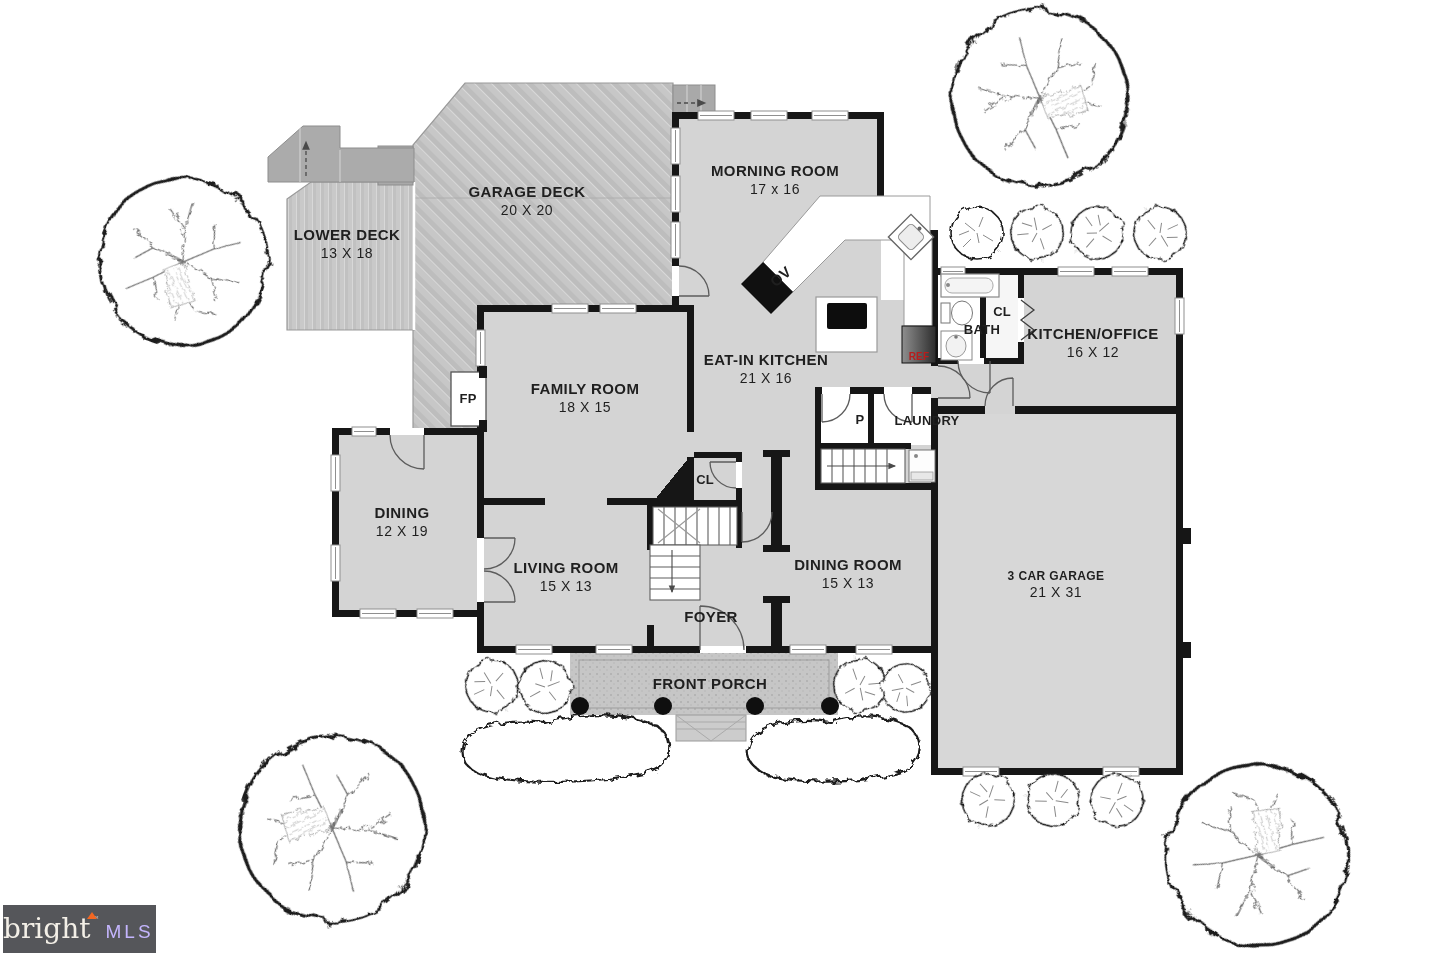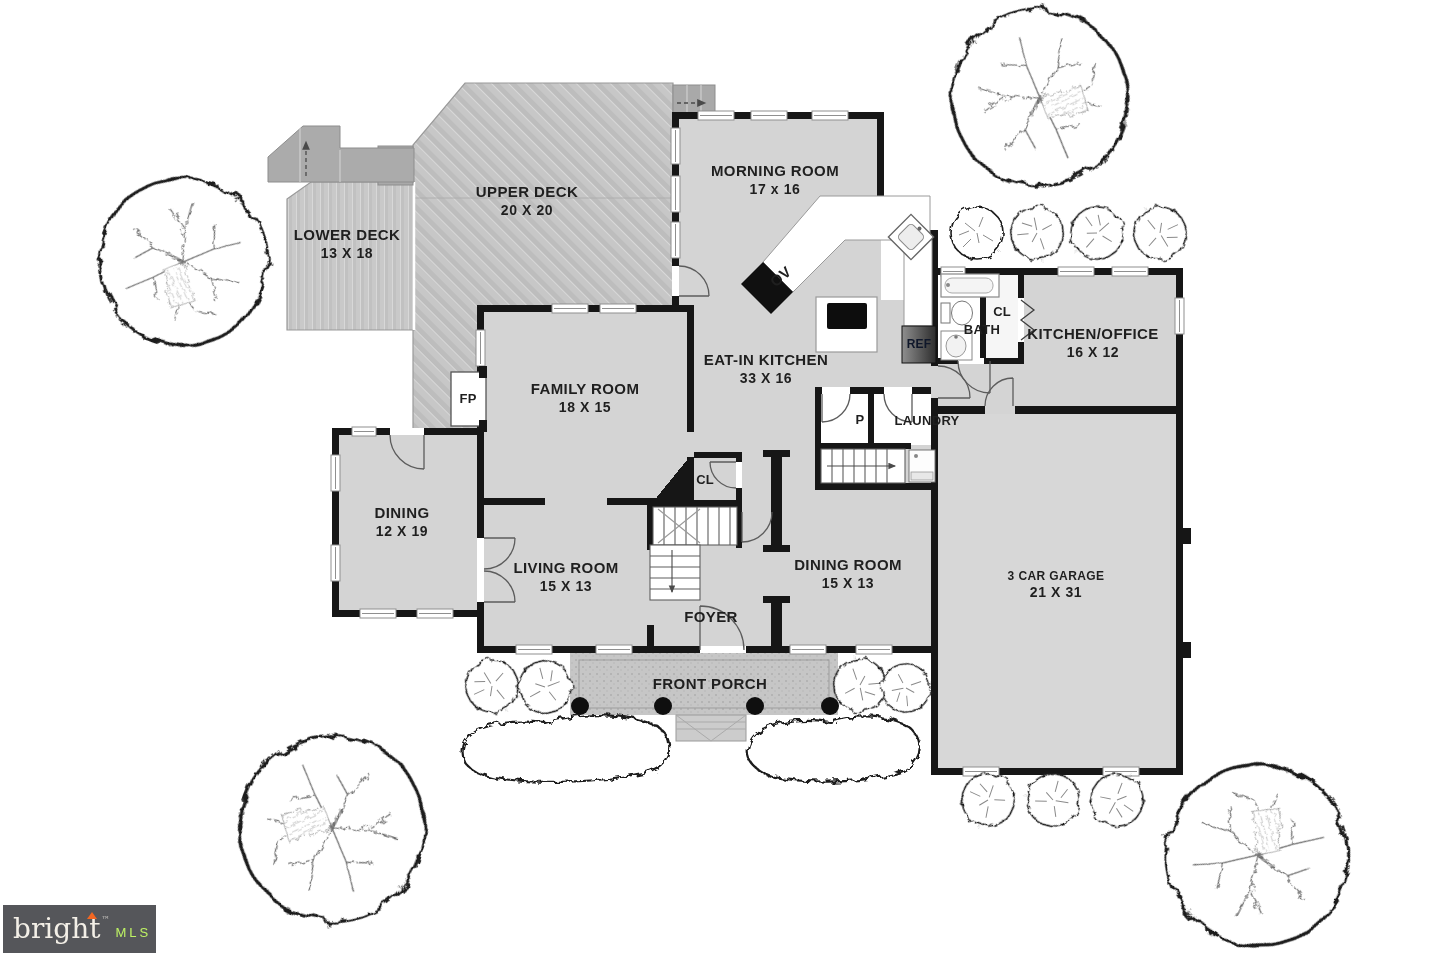--- a/index.html
+++ b/index.html
@@ -2,31 +2,31 @@
 <html><head>
 <meta charset="utf-8">
 <style>
   html,body{margin:0;padding:0;background:#fff;}
   .canvas{position:relative;width:1440px;height:959px;background:#ffffff;overflow:hidden;
           font-family:"Liberation Sans",sans-serif;}
   svg{position:absolute;left:0;top:0;}
   .lbl{position:absolute;transform:translate(-50%,-50%);text-align:center;white-space:nowrap;
        color:#1f1f1f;line-height:1.25;}
   .lbl .name{font-weight:700;font-size:15px;letter-spacing:.4px;}
-  .lbl .dims{font-weight:700;font-size:14px;letter-spacing:.6px;}
+  .lbl .dims{font-weight:400;font-size:14px;letter-spacing:.6px;}
   .lbl.big .name{font-size:12px;}
   .lbl.sm{font-weight:700;font-size:13px;letter-spacing:.3px;padding-left:24px;}
   .lbl.fix{font-weight:700;font-size:13px;letter-spacing:.2px;}
   .lbl.ov{transform:translate(-50%,-50%) rotate(-40deg);font-size:15px;}
-  .lbl.ref{color:#0f172a;font-size:12px;}
+  .lbl.ref{color:#b91c1c;font-size:10px;margin-top:13px;}
   .logo{position:absolute;left:3px;top:905px;width:153px;height:48px;background:#55565a;
-        display:flex;align-items:center;padding-left:10px;box-sizing:border-box;}
+        display:flex;align-items:center;box-sizing:border-box;}
   .logo-bright{font-family:"DejaVu Serif",serif;font-size:28px;color:#f3efe7;line-height:1;}
   .logo-tm{font-size:8px;color:#d8d5cf;vertical-align:top;position:relative;top:1px;left:1px;}
-  .logo-mls{font-family:"Liberation Sans",sans-serif;font-size:13px;color:#bef264;
+  .logo-mls{font-family:"Liberation Sans",sans-serif;font-size:19px;color:#c4b5fd;
             letter-spacing:3px;margin-left:7px;position:relative;top:3px;}
   .logo-caret{position:absolute;left:84px;top:7px;width:0;height:0;
               border-left:5px solid transparent;border-right:5px solid transparent;
               border-bottom:7px solid #f26722;}
 </style>
 </head>
 <body>
 
 <div class="canvas">
 
@@ -332,34 +332,34 @@
   </g>
   <g>
     <use href="#bigTree" transform="translate(1040,98) rotate(20)"></use>
     <use href="#bigTree" transform="translate(183,262) rotate(110) scale(0.95)"></use>
     <use href="#bigTree" transform="translate(332,828) rotate(200) scale(1.05)"></use>
     <use href="#bigTree" transform="translate(1258,855) rotate(300) scale(1.03)"></use>
   </g>
 </svg>
 
 <div class="lbl" style="left:527px;top:201px">
-  <div class="name">UPPER DECK</div>
+  <div class="name">GARAGE DECK</div>
   <div class="dims">20 X 20</div>
 </div>
 <div class="lbl" style="left:347px;top:244px">
   <div class="name">LOWER DECK</div>
   <div class="dims">13 X 18</div>
 </div>
 <div class="lbl" style="left:775px;top:180px">
   <div class="name">MORNING ROOM</div>
   <div class="dims">17 x 16</div>
 </div>
 <div class="lbl" style="left:766px;top:369px">
   <div class="name">EAT-IN KITCHEN</div>
-  <div class="dims">33 X 16</div>
+  <div class="dims">21 X 16</div>
 </div>
 <div class="lbl" style="left:585px;top:398px">
   <div class="name">FAMILY ROOM</div>
   <div class="dims">18 X 15</div>
 </div>
 <div class="lbl" style="left:402px;top:522px">
   <div class="name">DINING</div>
   <div class="dims">12 X 19</div>
 </div>
 <div class="lbl" style="left:566px;top:577px">

